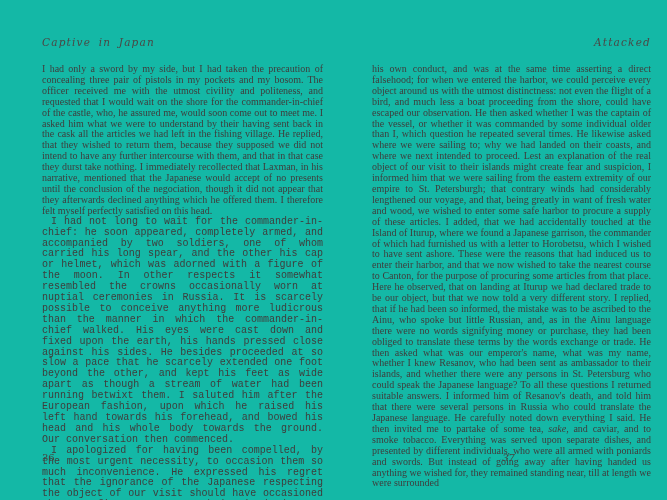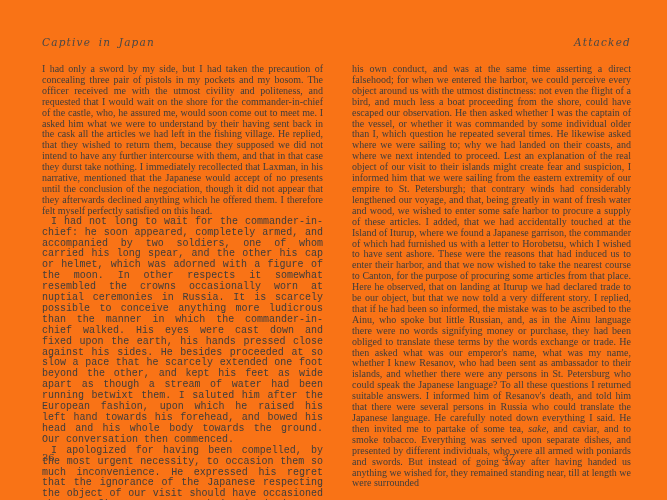--- a/index.html
+++ b/index.html
@@ -5,25 +5,25 @@
   * { margin: 0; padding: 0; box-sizing: border-box; }
   html, body {
     width: 667px; height: 500px;
     background: #ffffff;
     font-family: "Liberation Serif", serif;
     overflow: hidden;
   }
   .spread {
     position: relative;
     width: 667px; height: 500px;
-    background: #f97316;
+    background: #14b8a6;
   }
   .page { position: absolute; top: 36px; }
   .page-left  { left: 42px;  width: 281px; }
-  .page-right { left: 352px; width: 279px; }
+  .page-right { left: 372px; width: 279px; }
   .running-header {
     font-family: "DejaVu Serif", serif;
     font-style: italic;
     font-size: 10.5px;
     letter-spacing: 1.2px;
     word-spacing: 3px;
     color: #4a4846;
     height: 13px;
     margin-bottom: 15px;
     white-space: nowrap;

